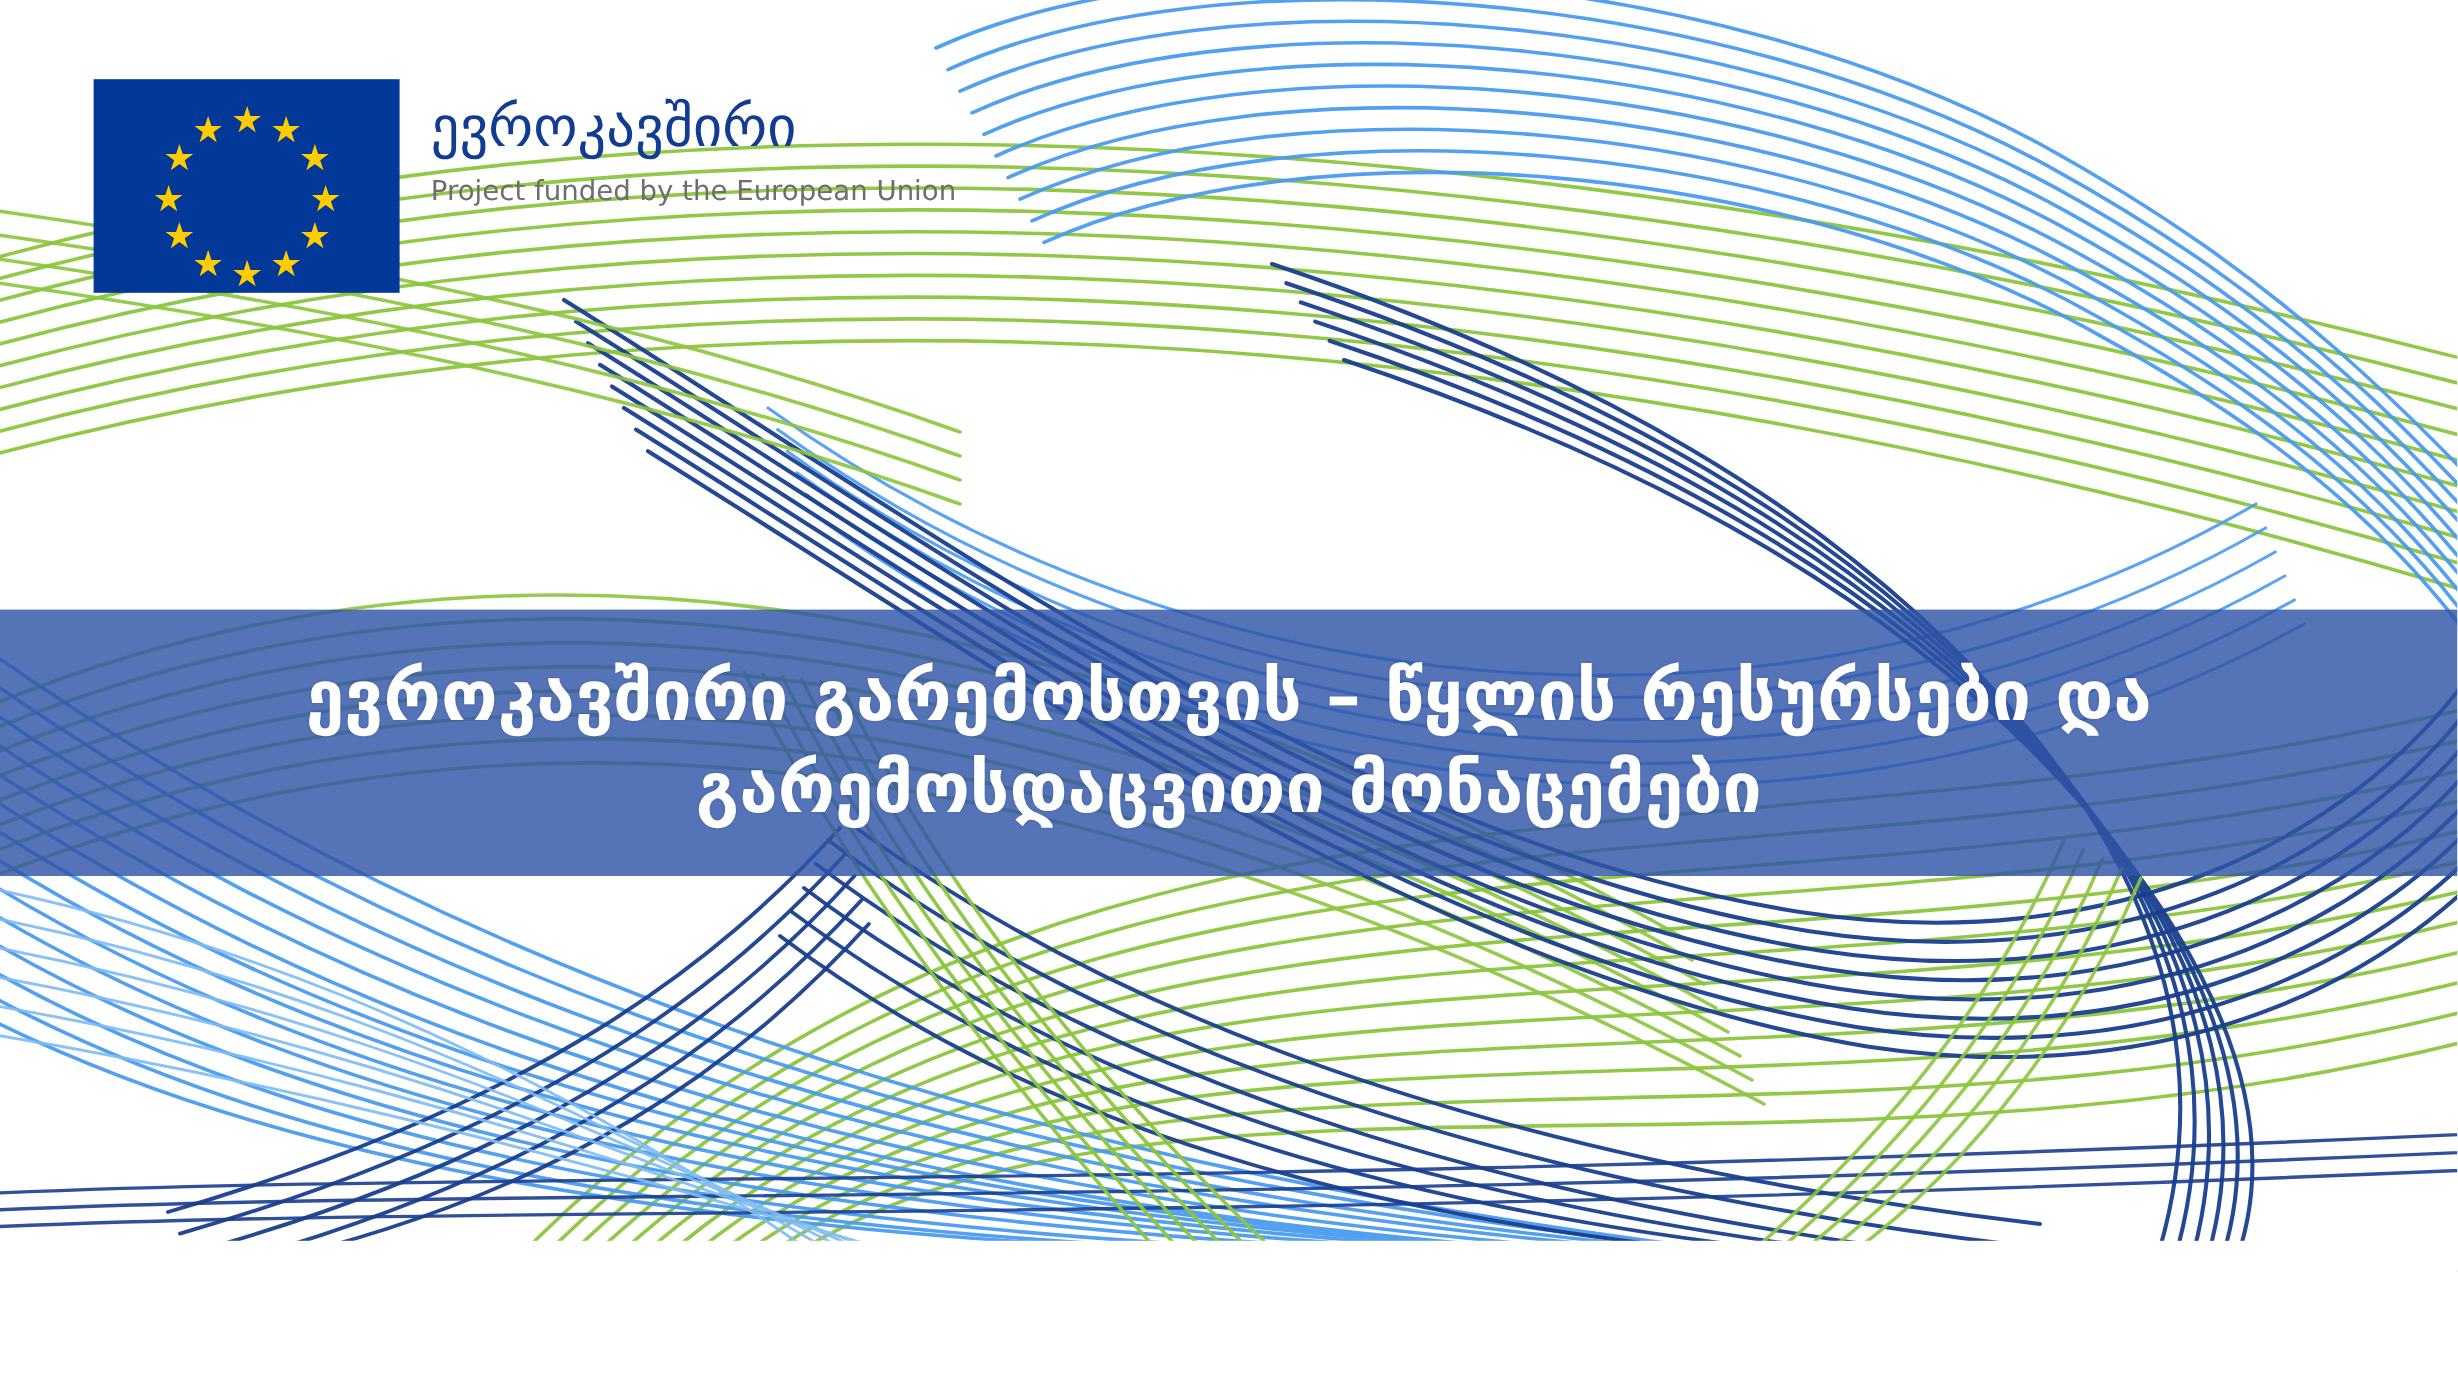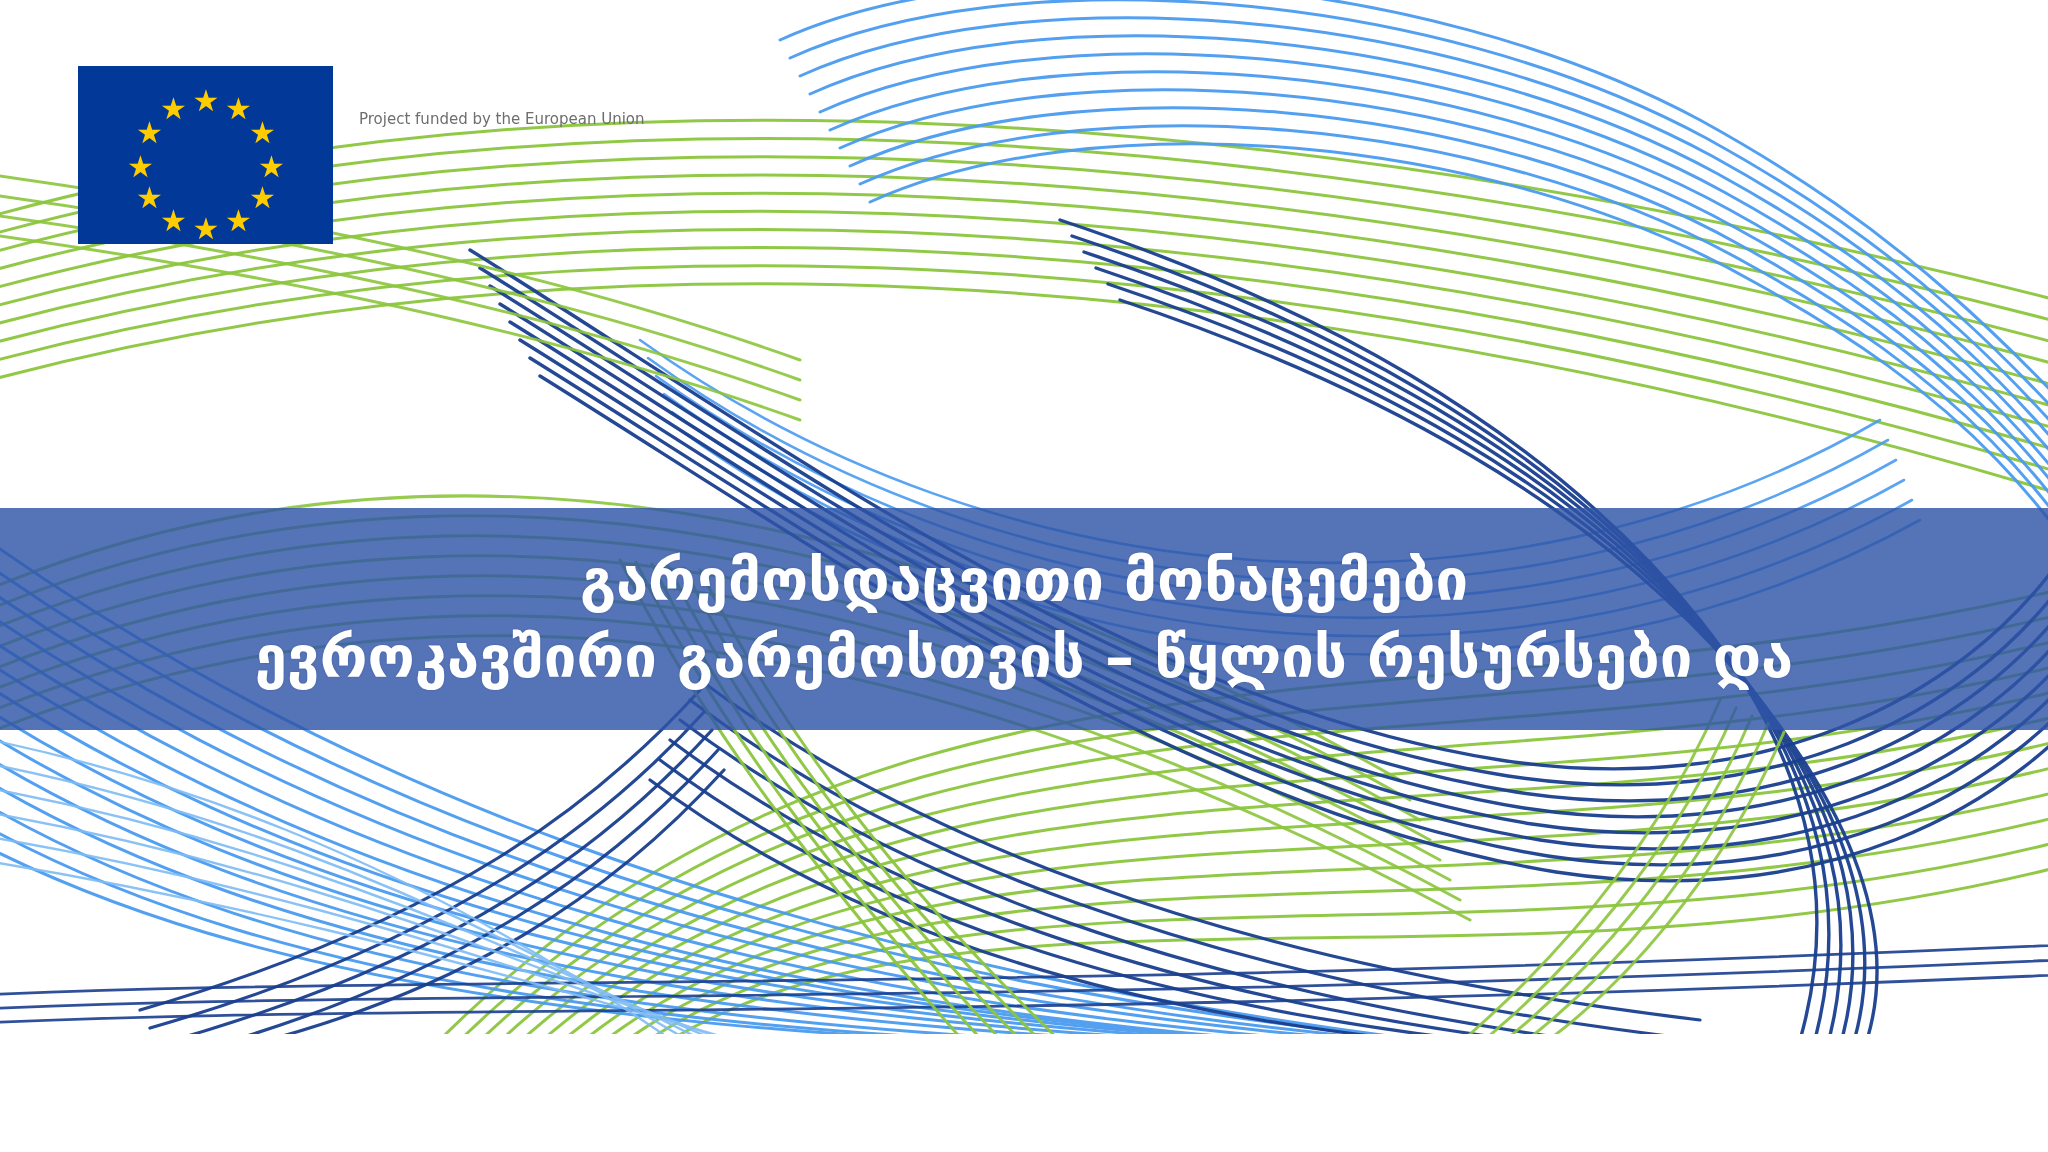--- a/index.html
+++ b/index.html
@@ -65,24 +65,24 @@
   }
   .eu-title-line {
     font-family: "DejaVu Sans", "Liberation Sans", sans-serif;
     color: #123c94;
     font-size: 47px;
     line-height: 1.22;
     letter-spacing: 0px;
     white-space: nowrap;
   }
   .eu-sub {
-    margin-top: 32px;
+    margin-top: 12px;
     font-family: "DejaVu Sans", "Liberation Sans", sans-serif;
     color: #6e6e6e;
-    font-size: 15px;
+    font-size: 23px;
     white-space: nowrap;
   }
 
   
   .title-band {
     position: absolute;
     left: 0;
     top: 508px;
     width: 2048px;
     height: 222px;
@@ -394,28 +394,29 @@
       <span class="eu-star" style="left:171px;  top:119px;">★</span>
       <span class="eu-star" style="left:147px;  top:142px;">★</span>
       <span class="eu-star" style="left:114.5px;top:150px;">★</span>
       <span class="eu-star" style="left:82px;   top:142px;">★</span>
       <span class="eu-star" style="left:58px;   top:119px;">★</span>
       <span class="eu-star" style="left:49px;   top:88px;">★</span>
       <span class="eu-star" style="left:58px;   top:54px;">★</span>
       <span class="eu-star" style="left:82px;   top:30px;">★</span>
     </div>
     <div class="eu-text-block">
+      <div class="eu-title-line">ევროკავშირი</div>
       <div class="eu-sub">Project funded by the European Union</div>
     </div>
   </div>
 
   <div class="title-band">
     <div class="title-text">
+      <span class="title-line">ევროკავშირი გარემოსთვის – წყლის რესურსები და</span>
       <span class="title-line">გარემოსდაცვითი მონაცემები</span>
-      <span class="title-line">ევროკავშირი გარემოსთვის – წყლის რესურსები და</span>
     </div>
   </div>
 
   <div class="footer-strip"></div>
 
   <div class="footer-logo uba">
     <div>
       <div class="uba-wordmark"><span class="uba-bold">umwelt</span><span class="uba-light">bundesamt</span><span class="uba-sup">u</span></div>
       <div class="uba-tag">ENVIRONMENT AGENCY AUSTRIA</div>
     </div>

